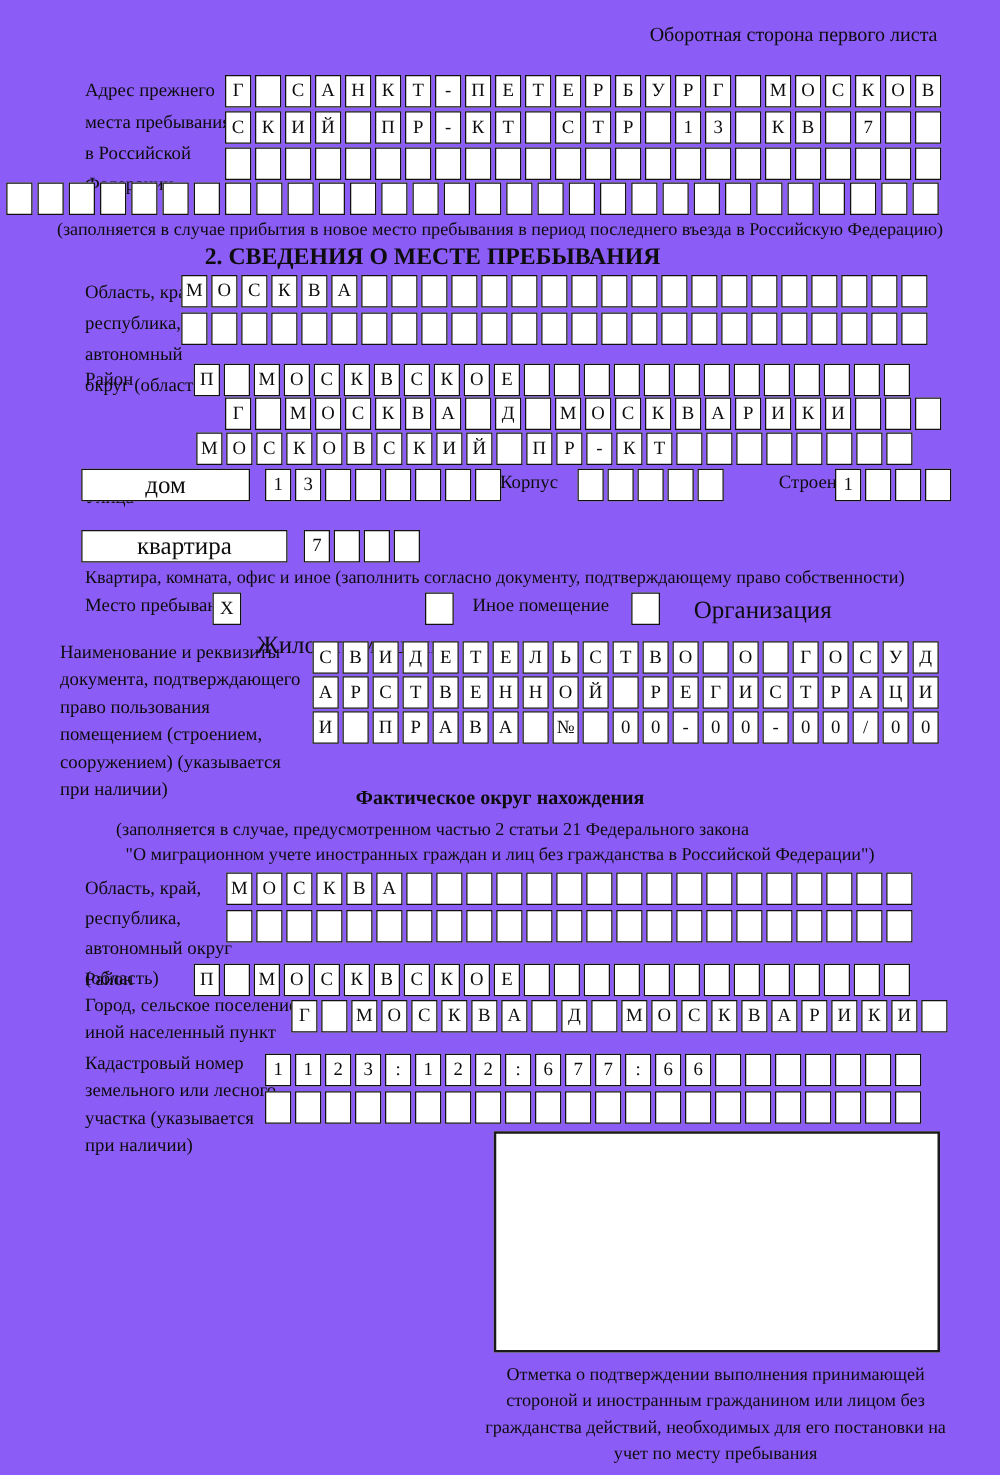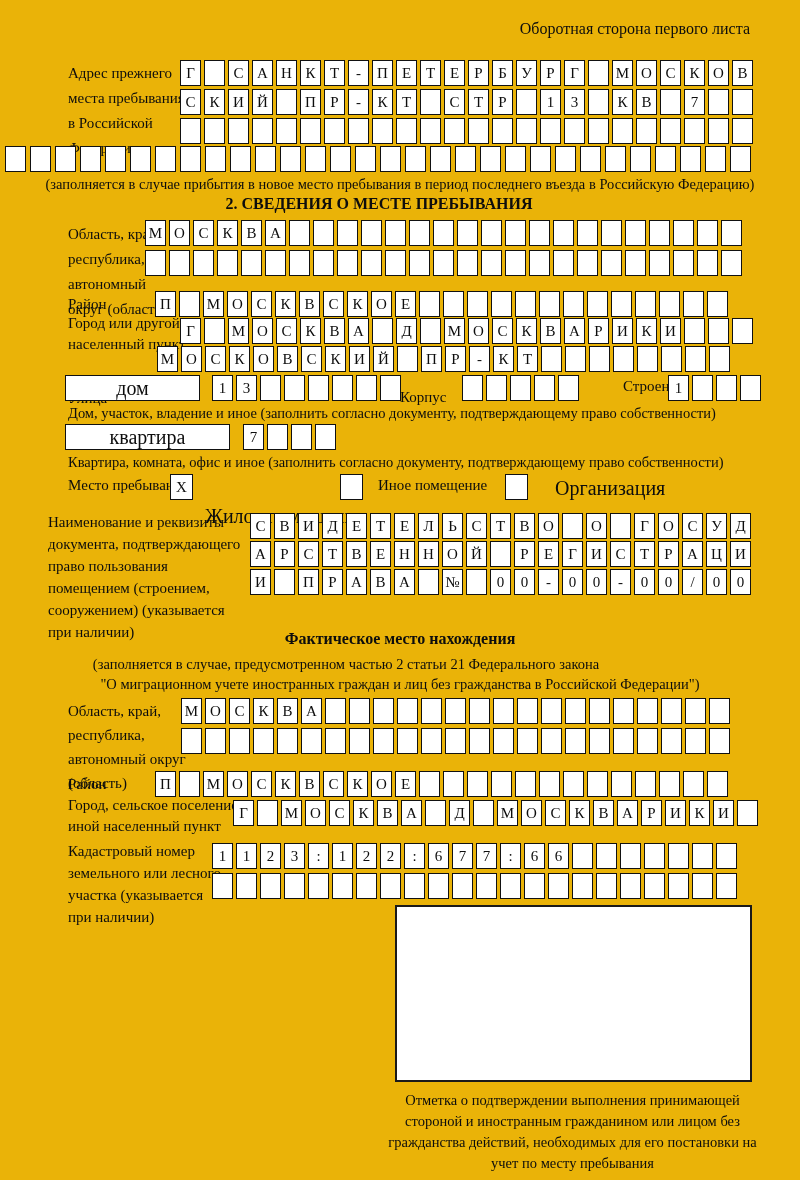--- a/index.html
+++ b/index.html
@@ -1,16 +1,16 @@
 <!DOCTYPE html>
 <html><head>
 <meta charset="utf-8">
 <style>
   html,body{margin:0;padding:0;background:#fff;}
-  .page{position:relative;width:800px;height:1180px;background:#eab308;overflow:hidden;
+  .page{position:relative;width:800px;height:1180px;background:#8b5cf6;overflow:hidden;
         font-family:"Liberation Serif","DejaVu Serif",serif;color:#0d0d0d;}
   .abs{position:absolute;}
   .lbl{font-size:15px;line-height:25px;white-space:pre-line;}
   .lh21{line-height:21px;}
   .lh22{line-height:22px;}
   .lh24{line-height:24px;}
   .note{font-size:14.5px;}
   .center{text-align:center;}
   .bold{font-weight:bold;}
   .cellrow{display:flex;gap:3px;}
@@ -139,21 +139,21 @@
       <div class="cb"></div>
       <div class="cb"></div>
       <div class="cb"></div>
       <div class="cb"></div>
       <div class="cb"></div>
       <div class="cb"></div>
       <div class="cb"></div>
     </div>
   <div class="abs note center" style="top:176px;left:0;width:800px;">(заполняется в случае прибытия в новое место пребывания в период последнего въезда в Российскую Федерацию)</div>
 
-  <div class="abs center bold" style="top:195px;left:0;width:692px;font-size:16px;padding-left:33px;">2. СВЕДЕНИЯ О МЕСТЕ ПРЕБЫВАНИЯ</div>
+  <div class="abs center bold" style="top:195px;left:0;width:692px;font-size:19px;">2. СВЕДЕНИЯ О МЕСТЕ ПРЕБЫВАНИЯ</div>
 
   <div class="abs lbl" style="top:222px;left:68px;">Область, край,
 республика,
 автономный
 округ (область)</div>
   <div class="abs cellrow" style="top:220px;left:145px;">
       <div class="cb">М</div>
       <div class="cb">О</div>
       <div class="cb">С</div>
       <div class="cb">К</div>
@@ -228,22 +228,20 @@
       <div class="cb"></div>
       <div class="cb"></div>
       <div class="cb"></div>
       <div class="cb"></div>
       <div class="cb"></div>
       <div class="cb"></div>
       <div class="cb"></div>
       <div class="cb"></div>
     </div>
 
-  <div class="abs lbl lh21" style="top:313px;left:68px;">Город или другой
-населенный пункт</div>
   <div class="abs cellrow" style="top:318px;left:180px;">
       <div class="cb">Г</div>
       <div class="cb"></div>
       <div class="cb">М</div>
       <div class="cb">О</div>
       <div class="cb">С</div>
       <div class="cb">К</div>
       <div class="cb">В</div>
       <div class="cb">А</div>
       <div class="cb"></div>
@@ -296,36 +294,35 @@
   <div class="abs cellrow" style="top:375px;left:212px;">
       <div class="cb">1</div>
       <div class="cb">3</div>
       <div class="cb"></div>
       <div class="cb"></div>
       <div class="cb"></div>
       <div class="cb"></div>
       <div class="cb"></div>
       <div class="cb"></div>
     </div>
-  <div class="abs" style="top:378px;left:400px;font-size:15px;margin-top:11px;">Корпус</div>
+  <div class="abs" style="top:378px;left:400px;font-size:15px;">Корпус</div>
   <div class="abs cellrow" style="top:375px;left:462px;">
       <div class="cb"></div>
       <div class="cb"></div>
       <div class="cb"></div>
       <div class="cb"></div>
       <div class="cb"></div>
     </div>
   <div class="abs" style="top:378px;left:595px;font-size:15px;margin-left:28px;">Строение</div>
   <div class="abs cellrow" style="top:375px;left:668px;">
       <div class="cb">1</div>
       <div class="cb"></div>
       <div class="cb"></div>
       <div class="cb"></div>
     </div>
-  <div class="abs note" style="top:405px;left:68px;">Дом, участок, владение и иное (заполнить согласно документу, подтверждающему право собственности)</div>
 
   <div class="abs wbox" style="top:424px;left:65px;width:165px;">квартира</div>
   <div class="abs cellrow" style="top:424px;left:243px;">
       <div class="cb">7</div>
       <div class="cb"></div>
       <div class="cb"></div>
       <div class="cb"></div>
     </div>
   <div class="abs note" style="top:454px;left:68px;">Квартира, комната, офис и иное (заполнить согласно документу, подтверждающему право собственности)</div>
 
@@ -406,21 +403,21 @@
       <div class="cb">0</div>
       <div class="cb">0</div>
       <div class="cb">-</div>
       <div class="cb">0</div>
       <div class="cb">0</div>
       <div class="cb">/</div>
       <div class="cb">0</div>
       <div class="cb">0</div>
     </div>
 
-  <div class="abs center bold" style="top:630px;left:0;width:800px;font-size:16px;">Фактическое место нахождения</div>
+  <div class="abs center bold" style="top:630px;left:0;width:800px;font-size:16px;">Фактическое округ нахождения</div>
   <div class="abs note center" style="top:656px;left:0;width:692px;">(заполняется в случае, предусмотренном частью 2 статьи 21 Федерального закона</div>
   <div class="abs note center" style="top:676px;left:0;width:800px;">"О миграционном учете иностранных граждан и лиц без гражданства в Российской Федерации")</div>
 
   <div class="abs lbl lh24" style="top:699px;left:68px;">Область, край,
 республика,
 автономный округ
 (область)</div>
   <div class="abs cellrow" style="top:698px;left:181px;">
       <div class="cb">М</div>
       <div class="cb">О</div>

